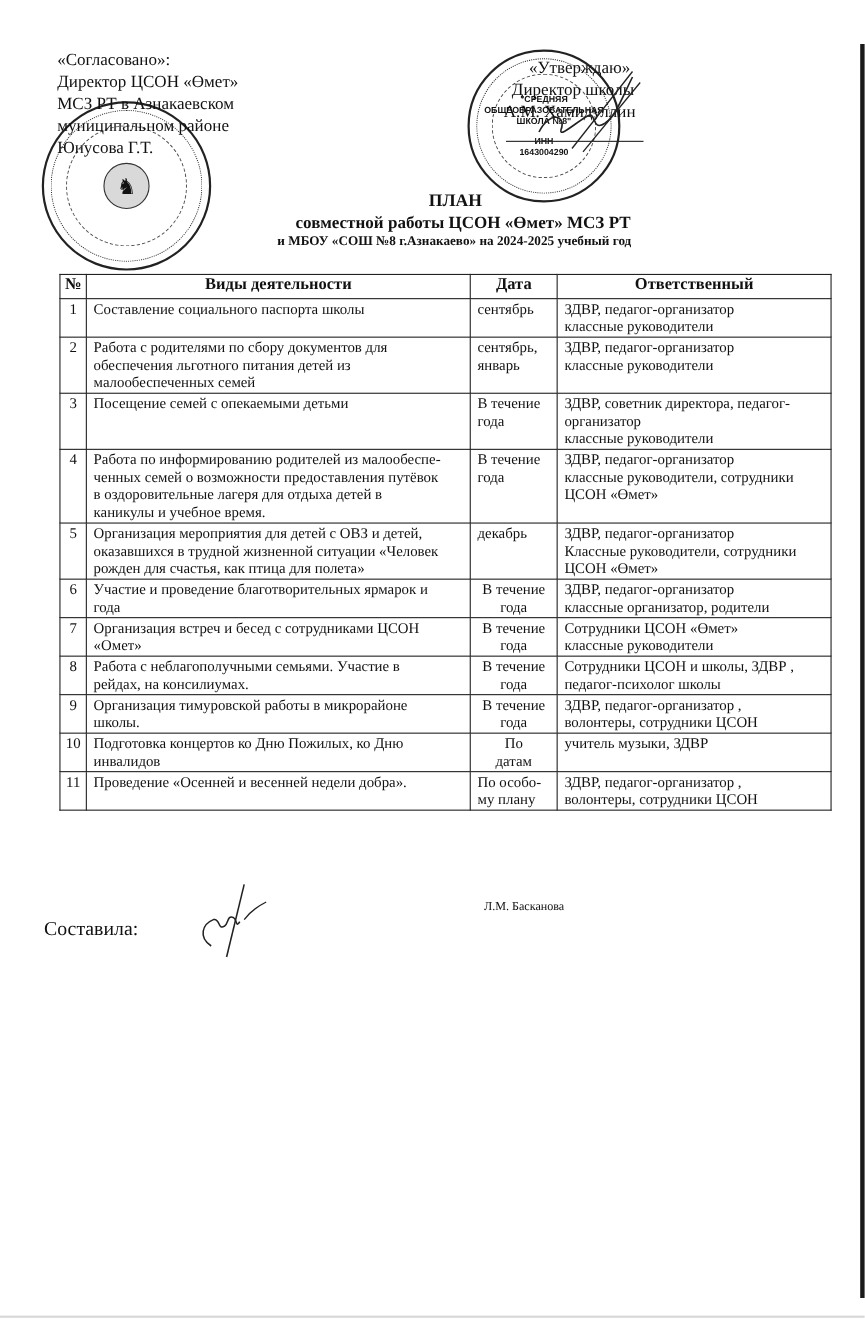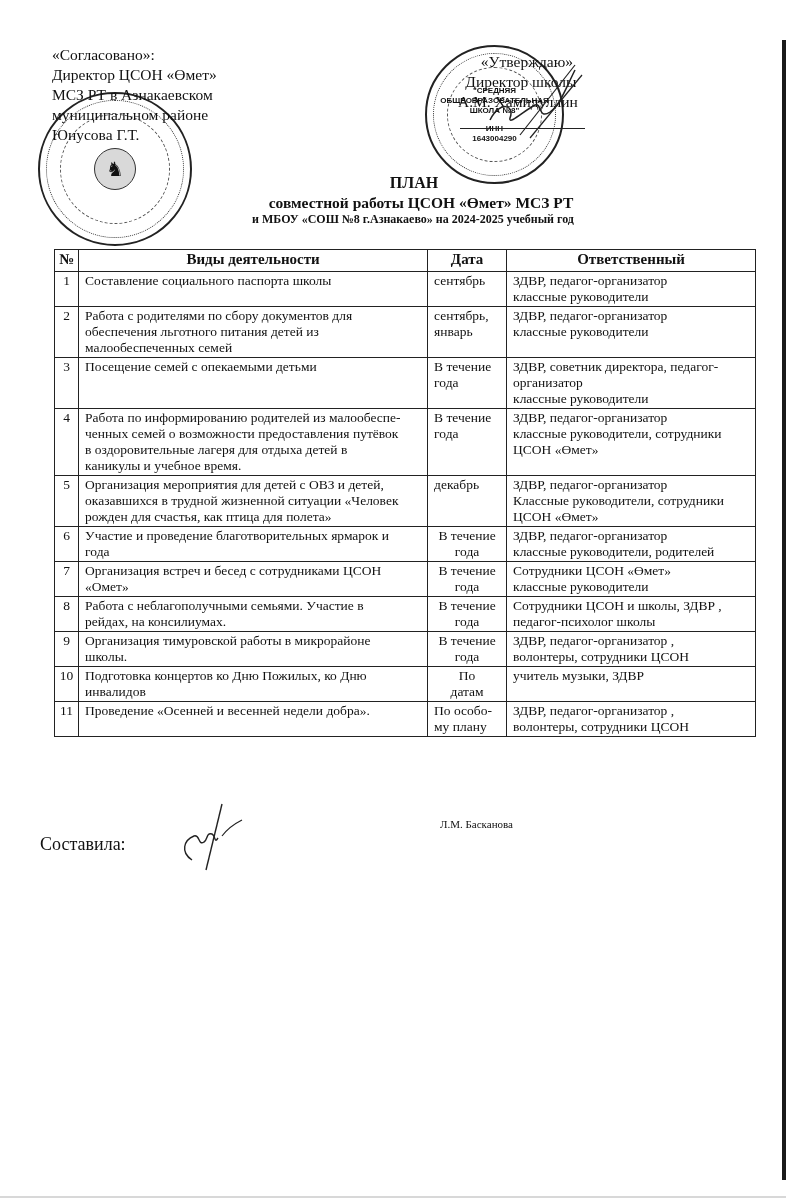--- a/index.html
+++ b/index.html
@@ -212,21 +212,21 @@
         <td class="act">
           <span class="cell-line">Участие и проведение благотворительных ярмарок и</span>
           <span class="cell-line">года</span>
         </td>
         <td class="date center">
           <span class="cell-line">В течение</span>
           <span class="cell-line">года</span>
         </td>
         <td class="resp">
           <span class="cell-line">ЗДВР, педагог-организатор</span>
-          <span class="cell-line">классные руководители, родителей</span>
+          <span class="cell-line">классные организатор, родители</span>
         </td>
       </tr>
       <tr class="r7">
         <td class="num">7</td>
         <td class="act">
           <span class="cell-line">Организация встреч и бесед с сотрудниками ЦСОН</span>
           <span class="cell-line">«Омет»</span>
         </td>
         <td class="date center">
           <span class="cell-line">В течение</span>

